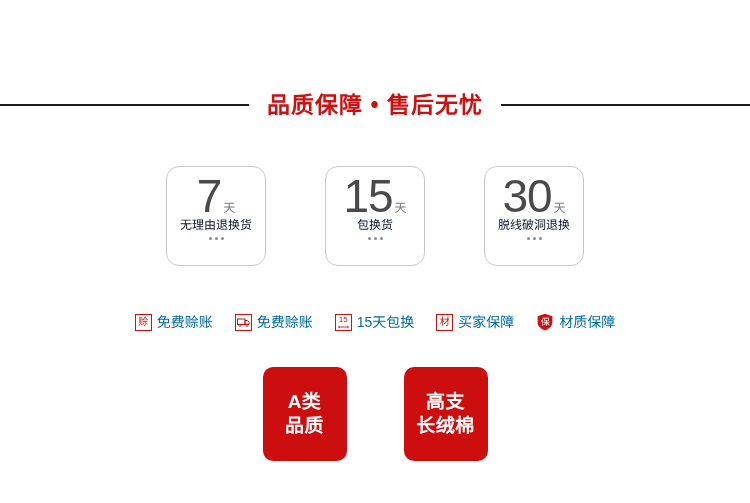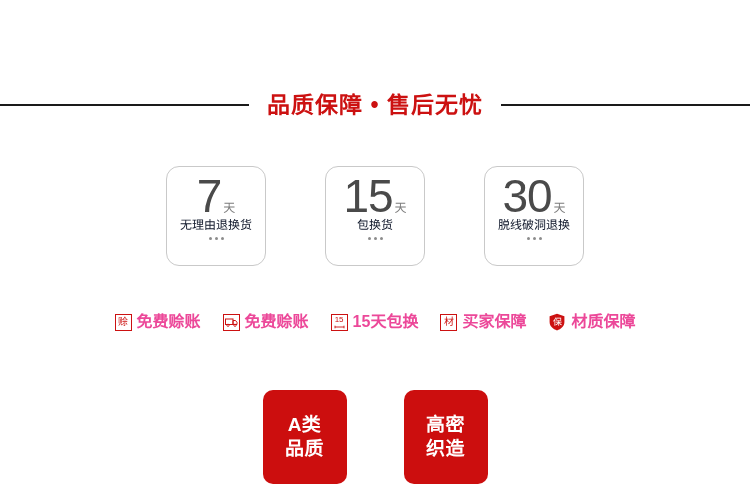--- a/index.html
+++ b/index.html
@@ -175,25 +175,24 @@
   .f-icon.fifteen .num {
     font-size: 8px;
     line-height: 1;
   }
   .f-icon.fifteen .bar {
     width: 11px;
     height: 4px;
     margin-top: 1px;
   }
   .f-label {
-    font-size: 16px;
-    color: #ec4899;
+    font-size: 14px;
+    color: #0369a1;
     white-space: nowrap;
     line-height: 1;
-    font-weight: bold;
   }
 
   
   .tile-row {
     position: absolute;
     left: 0;
     top: 367px;
     width: 750px;
     height: 94px;
     display: flex;
@@ -209,21 +208,20 @@
     display: flex;
     flex-direction: column;
     align-items: center;
     justify-content: center;
     font-size: 19px;
     font-weight: bold;
     line-height: 1.26;
     letter-spacing: 0.5px;
     text-align: center;
     font-family: "Liberation Sans", "DejaVu Sans", sans-serif;
-    margin-top: 23px;
   }
   .tile span { display: block; white-space: nowrap; }
 </style>
 </head>
 <body>
 
 <div class="page">
 
   <div class="title-band">
     <div class="rule"></div>
@@ -321,22 +319,22 @@
 
   </div>
 
   <div class="tile-row">
 
     <div class="tile">
       <span>A类</span>
       <span>品质</span>
     </div>
 
-
     <div class="tile">
-      <span>高密</span>
-      <span>织造</span>
-    </div>
+      <span>高支</span>
+      <span>长绒棉</span>
+    </div>
+
 
 
   </div>
 
 </div>
 
 </body></html>

